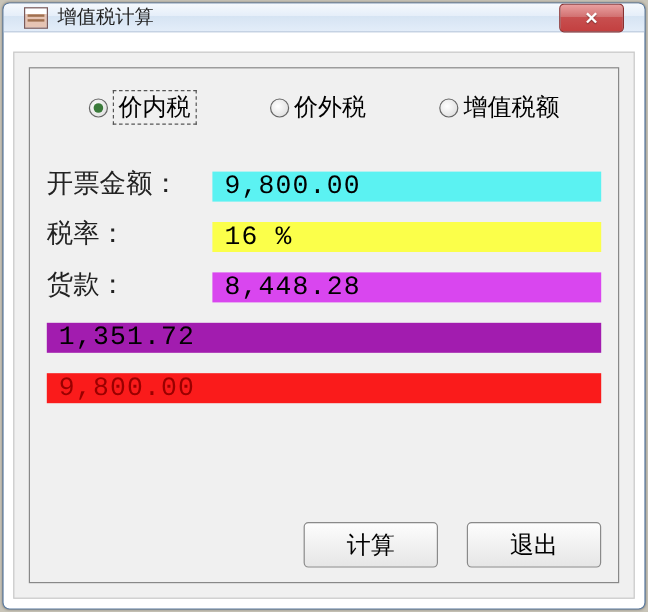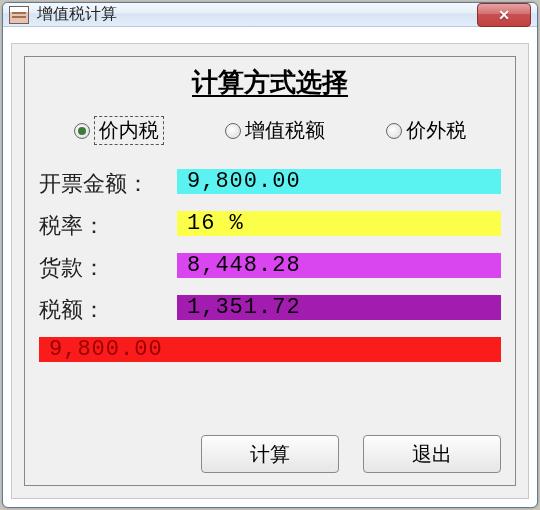--- a/index.html
+++ b/index.html
@@ -24,21 +24,21 @@
       box-shadow: 0 0 2px rgba(0,0,0,.3);
       overflow: hidden;
       position: relative;
     }
     .titlebar {
       height: 24px;
       background: linear-gradient(to bottom, #f5f9fd 0%, #e5eef9 45%, #d6e4f3 46%, #e3edf9 100%);
       border-bottom: 1px solid #b8c8dc;
       display: flex;
       align-items: center;
-      padding: 0 6px;
+      padding: 0 17px;
     }
     .title-icon {
       width: 20px;
       height: 18px;
       border: 1px solid #7a5a5a;
       background: linear-gradient(to bottom, #fff 0%, #fff 30%, #e6c4b4 30%, #e6c4b4 100%);
       margin-right: 8px;
       position: relative;
     }
     .title-icon::before {
@@ -124,21 +124,21 @@
     }
     .boxed-label {
       border: 1px dashed #555;
       padding: 0 4px;
     }
     .form-area {
       margin-top: 6px;
     }
     .form-row {
       display: flex;
-      align-items: flex-start;
+      align-items: flex-end;
       height: 40px;
       margin-bottom: 2px;
     }
     .form-label {
       width: 138px;
       font-size: 22px;
       color: #222;
       display: flex;
       align-items: center;
     }
@@ -158,21 +158,21 @@
     .v-pink   { background: #a21caf; }
     .v-red    { background: #fa1b1b; color: #9a0000; }
     .button-row {
       position: absolute;
       bottom: 12px;
       right: 14px;
       display: flex;
       gap: 24px;
     }
     .btn {
-      width: 138px;
+      width: 112px;
       height: 38px;
       background: linear-gradient(to bottom, #fdfdfd, #e6e6e6);
       border: 1px solid #8a8a8a;
       border-radius: 4px;
       font-size: 20px;
       color: #000;
       display: flex;
       align-items: center;
       justify-content: center;
       cursor: pointer;
@@ -186,52 +186,50 @@
     <div class="title-icon"></div>
     <div class="title-text">增值税计算</div>
     <div class="close-btn">
       <span>✕</span>
     </div>
   </div>
 
   <div class="client">
     <div class="inner">
 
-      <div class="section-title">计算方式选择</div>
 
       <div class="radio-row">
         <label class="radio-opt">
           <span class="radio-circle checked"></span>
           <span class="boxed-label">价内税</span>
         </label>
         <label class="radio-opt">
           <span class="radio-circle"></span>
-          <span>增值税额</span>
+          <span>价外税</span>
         </label>
         <label class="radio-opt">
           <span class="radio-circle"></span>
-          <span>价外税</span>
+          <span>增值税额</span>
         </label>
       </div>
 
       <div class="form-area">
         <div class="form-row">
           <div class="form-label">开票金额：</div>
           <div class="form-value v-cyan">9,800.00</div>
         </div>
         <div class="form-row">
           <div class="form-label">税率：</div>
           <div class="form-value v-yellow">16  %</div>
         </div>
         <div class="form-row">
           <div class="form-label">货款：</div>
           <div class="form-value v-orange">8,448.28</div>
         </div>
         <div class="form-row">
-          <div class="form-label">税额：</div>
           <div class="form-value v-pink">1,351.72</div>
         </div>
         <div class="form-row">
           <div class="form-value v-red">9,800.00</div>
         </div>
       </div>
 
       <div class="button-row">
         <div class="btn">计算</div>
         <div class="btn">退出</div>

